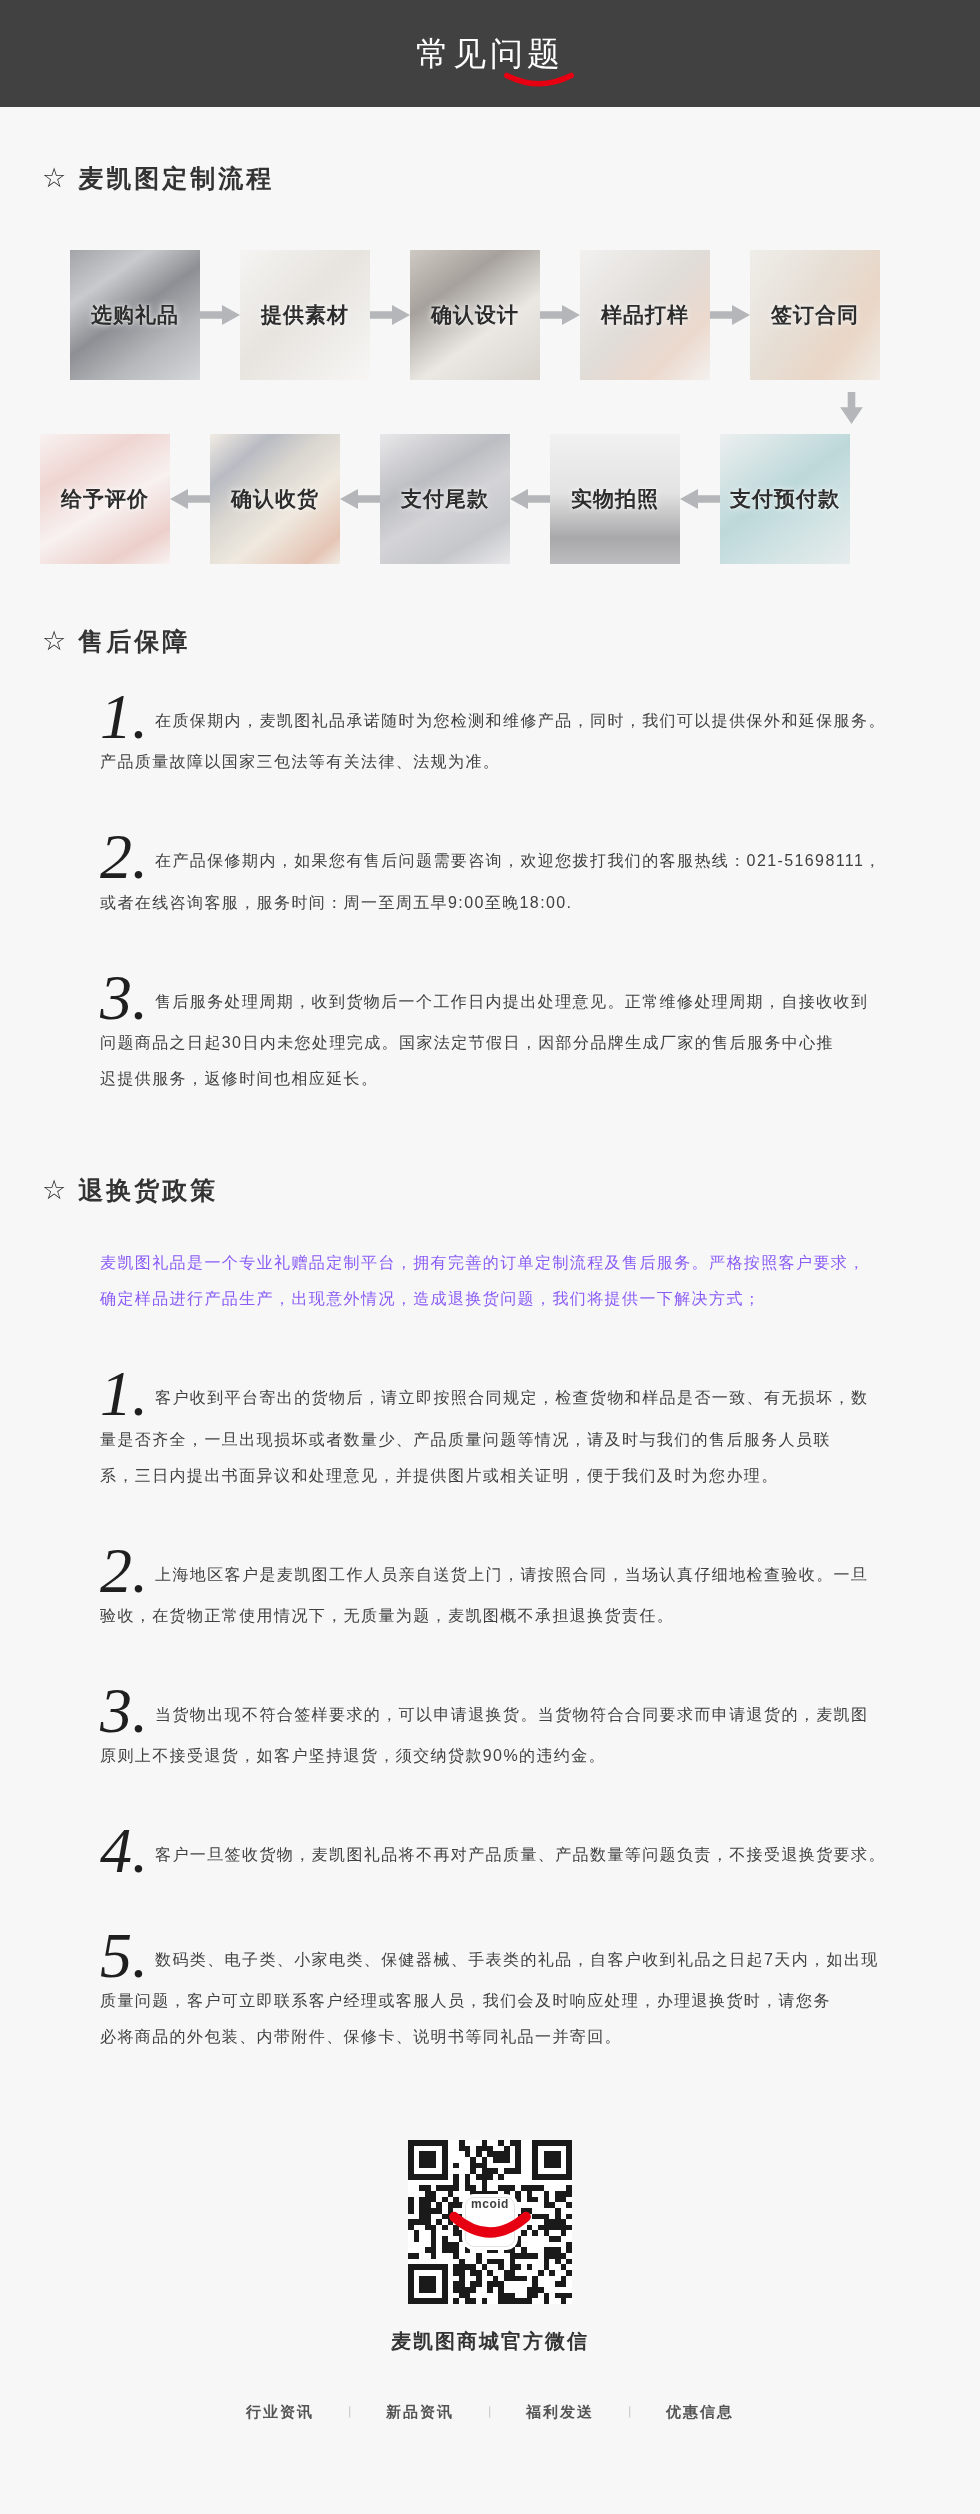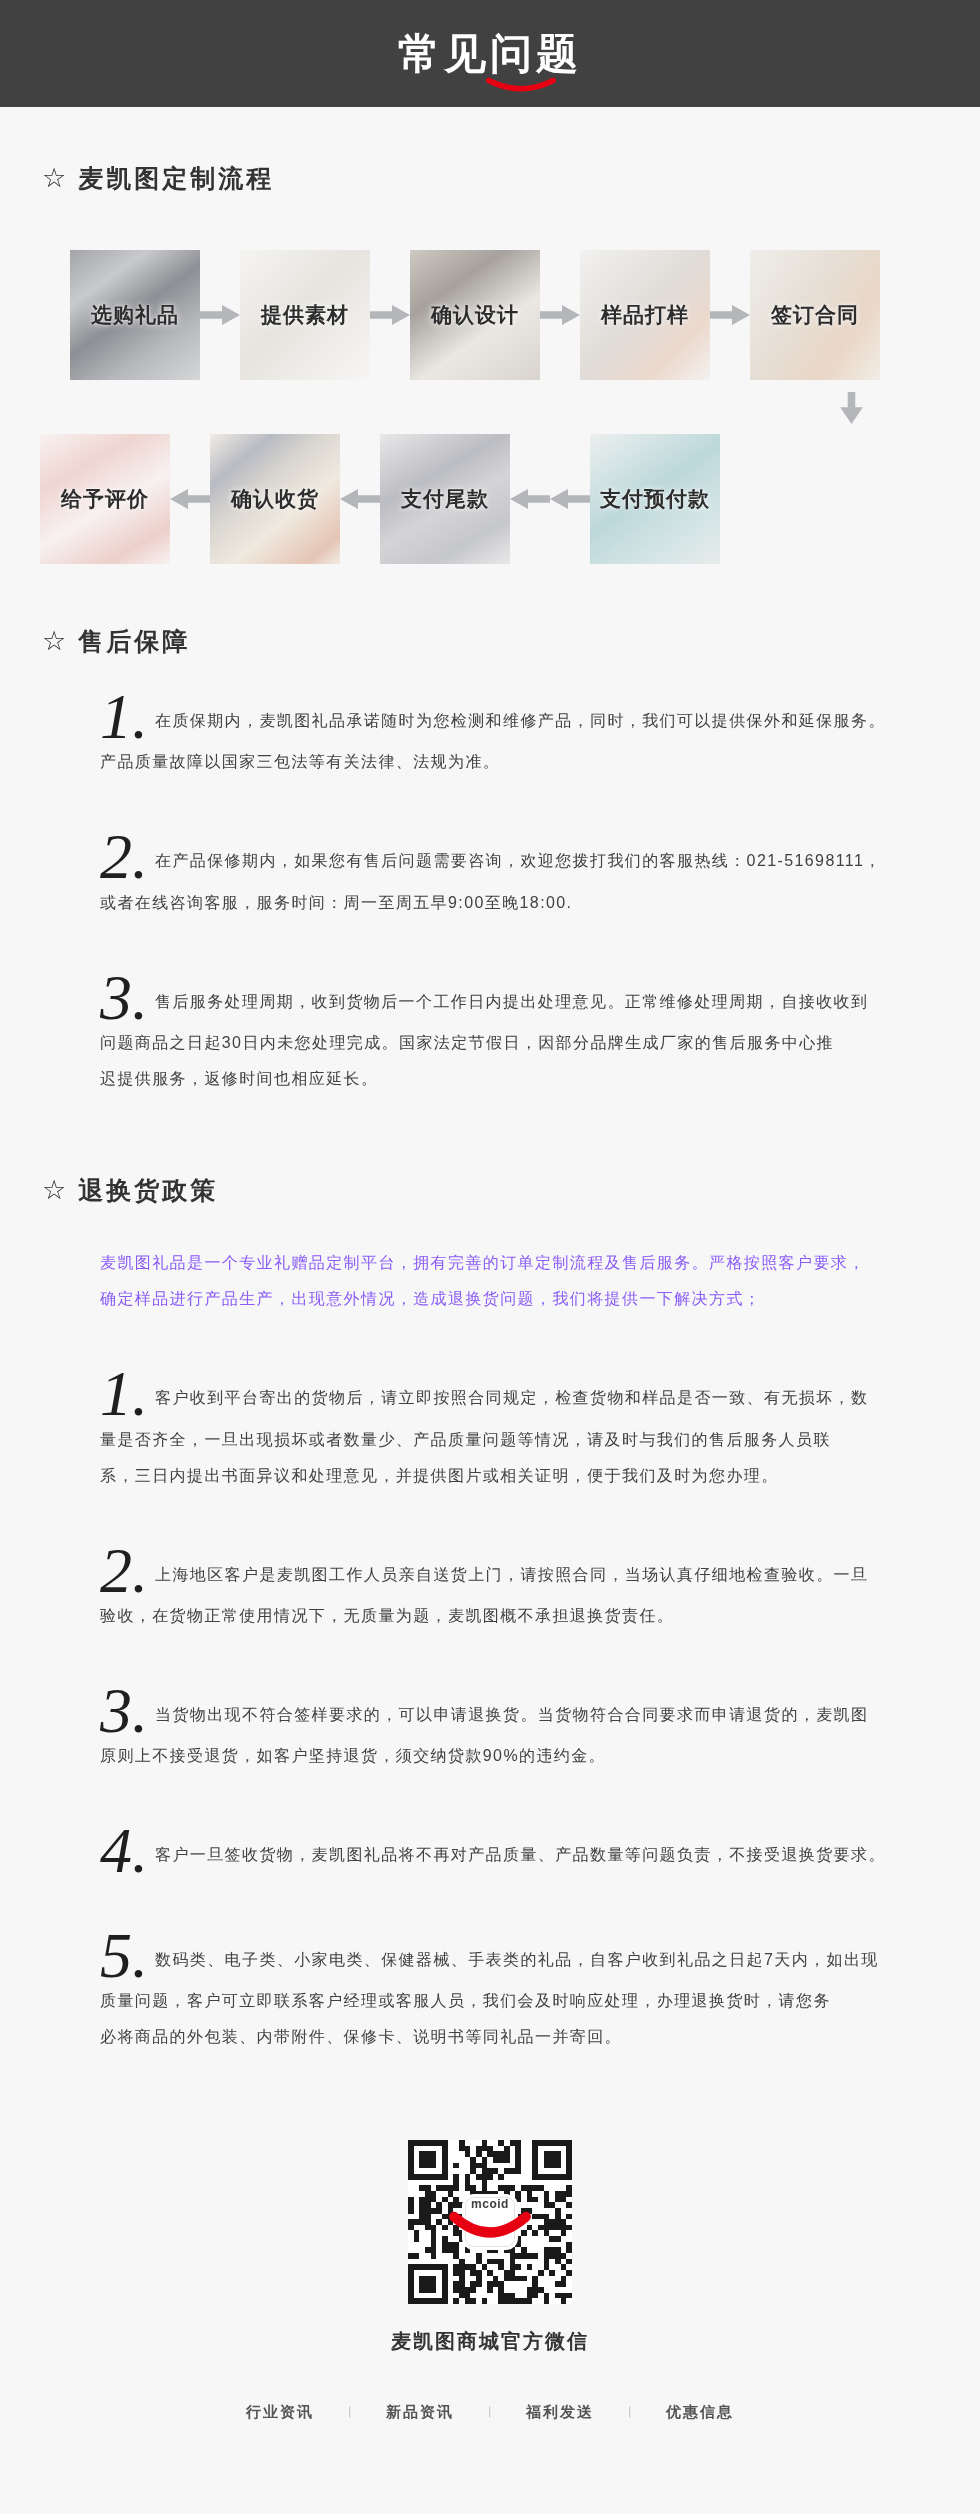--- a/index.html
+++ b/index.html
@@ -2,21 +2,21 @@
 <html><head>
 <meta charset="utf-8">
 <style>
   html,body{margin:0;padding:0;background:#f7f7f7;}
   body{width:980px;font-family:"Liberation Sans","DejaVu Sans",sans-serif;color:#414141;}
   .page{width:980px;min-height:2514px;background:#f7f7f7;overflow:hidden;}
 
   
   .hero{height:107px;background:#414141;display:flex;align-items:center;justify-content:center;}
   .hero-title-wrap{position:relative;display:inline-block;}
-  .hero-title{color:#ffffff;font-size:42px;font-weight:700;letter-spacing:4px;line-height:1;}
+  .hero-title{color:#ffffff;font-size:33px;font-weight:400;letter-spacing:4px;line-height:1;}
   .hero-smile{position:absolute;left:88px;bottom:-20px;width:70px;height:18px;}
 
   
   .sec-h{margin-left:42px;font-size:25px;font-weight:700;color:#333;line-height:38px;letter-spacing:3px;display:flex;align-items:center;}
   .sec-h .star{font-weight:400;font-size:27px;margin-right:12px;letter-spacing:0;color:#2e2e2e;}
   .mt-process{margin-top:52px;}
   .mt-aftersales{margin-top:58px;}
   .mt-returns{margin-top:74px;}
 
   
@@ -115,20 +115,23 @@
         </div>
       <div class="arr left"></div>
       <div class="tile t22">
           <span class="lbl">确认收货</span>
         </div>
       <div class="arr left"></div>
       <div class="tile t23">
           <span class="lbl">支付尾款</span>
         </div>
       <div class="arr left"></div>
+      <div class="tile t24">
+          <span class="lbl">实物拍照</span>
+        </div>
       <div class="arr left"></div>
       <div class="tile t25">
           <span class="lbl">支付预付款</span>
         </div>
     </div>
   </div>
 
   <div>
     <div class="sec-h mt-aftersales">
       <span class="star">☆</span>

